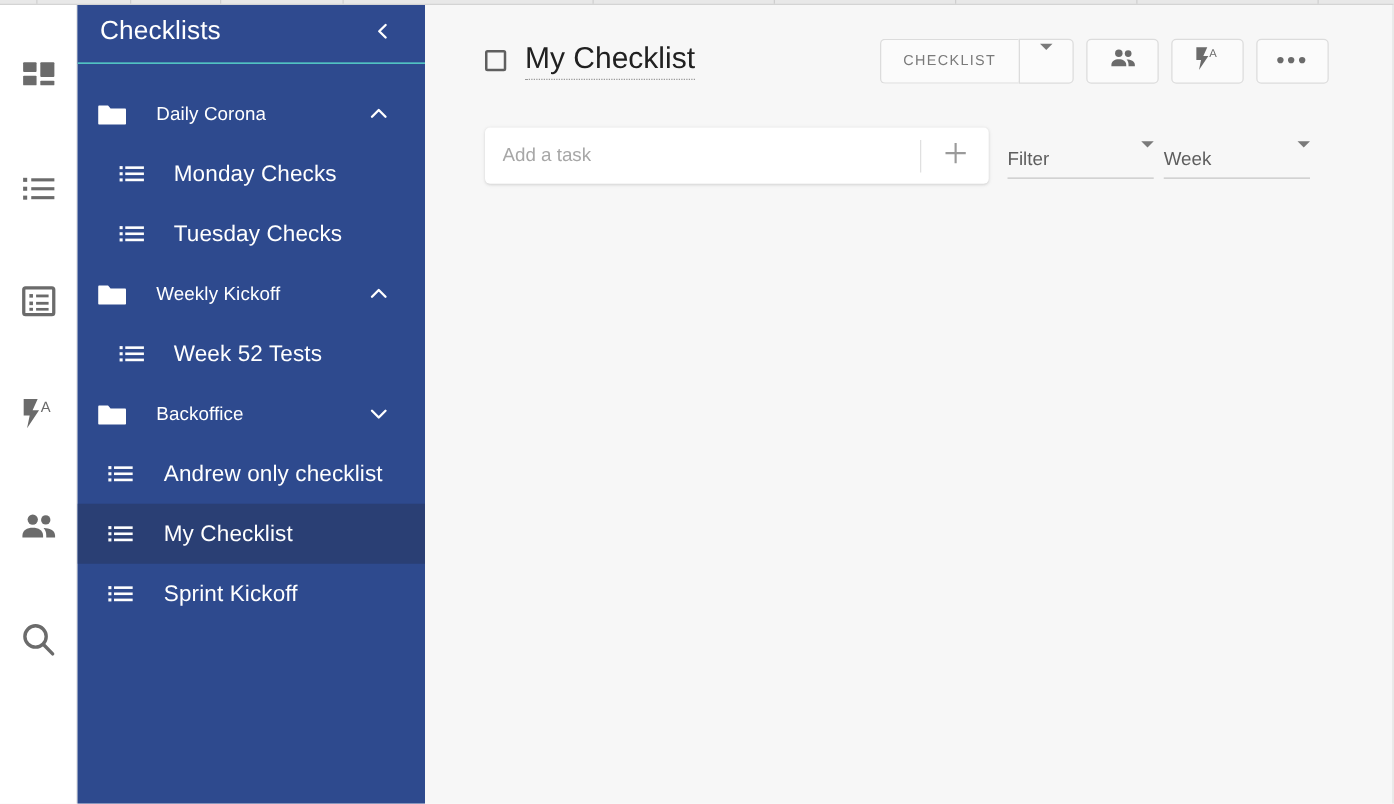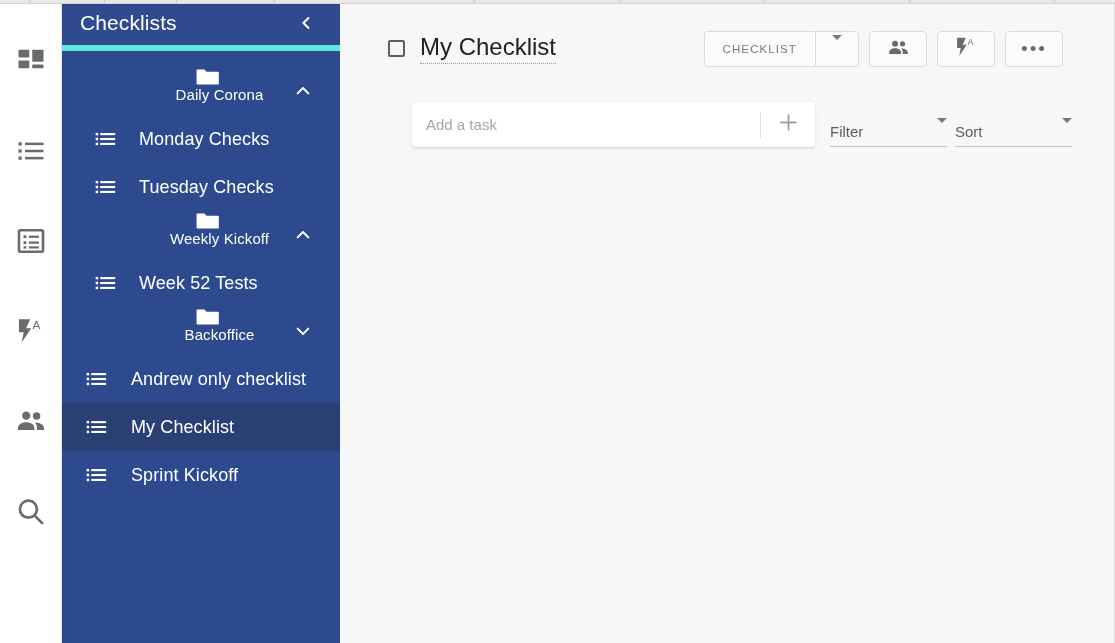--- a/index.html
+++ b/index.html
@@ -48,21 +48,21 @@
     width: 278px; height: 643px;
     flex: 0 0 278px;
     background: #2e4a8e;
     color: #ffffff;
     position: relative;
     overflow: hidden;
   }
   .sidebar-header {
     height: 51px;
     background: #2f4a8f;
-    border-bottom: 6px solid #5eead4;
+    border-bottom: 1px solid #5eead4;
     display: flex;
     align-items: center;
     padding: 0 16px 0 16px;
     position: relative;
   }
   .sidebar-title {
     font-size: 21px;
     font-weight: 400;
     letter-spacing: .1px;
     color: #ffffff;
@@ -93,21 +93,21 @@
     font-family: "Liberation Sans", sans-serif;
   }
 
   .tree { margin-top: 16px; }
   .folder-row, .list-row {
     display: flex; align-items: center;
     height: 48px;
     cursor: pointer;
     position: relative;
   }
-  .folder-row { padding-left: 16px; flex-direction: column; }
+  .folder-row { padding-left: 16px; }
   .folder-icon { width: 26px; display:flex; align-items:center; }
   .folder-label {
     font-size: 15px; color: #ffffff;
     padding-left: 21px;
     letter-spacing: .1px;
   }
   .folder-chevron {
     position: absolute; right: 28px; top: 50%;
     transform: translateY(-50%);
     line-height: 0;
@@ -185,22 +185,22 @@
     border: 1px solid #dcdcdc;
     border-radius: 0 4px 4px 0;
     display: flex; align-items: center; justify-content: center;
     cursor: pointer;
   }
   .icon-btn { width: 58px; }
   .dots { letter-spacing: 2px; font-size: 19px; line-height: 0; color: #6b6b6b; }
 
   
   .task-row {
-    display: flex; align-items: flex-end;
-    padding-left: 72px;
+    display: flex; align-items: center;
+    padding-left: 48px;
     margin-top: 30px;
   }
   .add-task-card {
     width: 403px; height: 45px;
     background: #ffffff;
     border-radius: 4px;
     box-shadow: 0 1px 2px rgba(0,0,0,0.10), 0 1px 4px rgba(0,0,0,0.06);
     display: flex; align-items: center;
   }
   .add-task-input {
@@ -533,21 +533,21 @@
       </div>
 
       <div class="selects">
         <div class="select-field">
           <span class="select-label">Filter</span>
           <span class="select-caret">
             <span class="caret-down"></span>
           </span>
         </div>
         <div class="select-field">
-          <span class="select-label">Sort</span>
+          <span class="select-label">Week</span>
           <span class="select-caret">
             <span class="caret-down"></span>
           </span>
         </div>
       </div>
 
     </div>
 
     <div style="height:380px;"></div>
 

